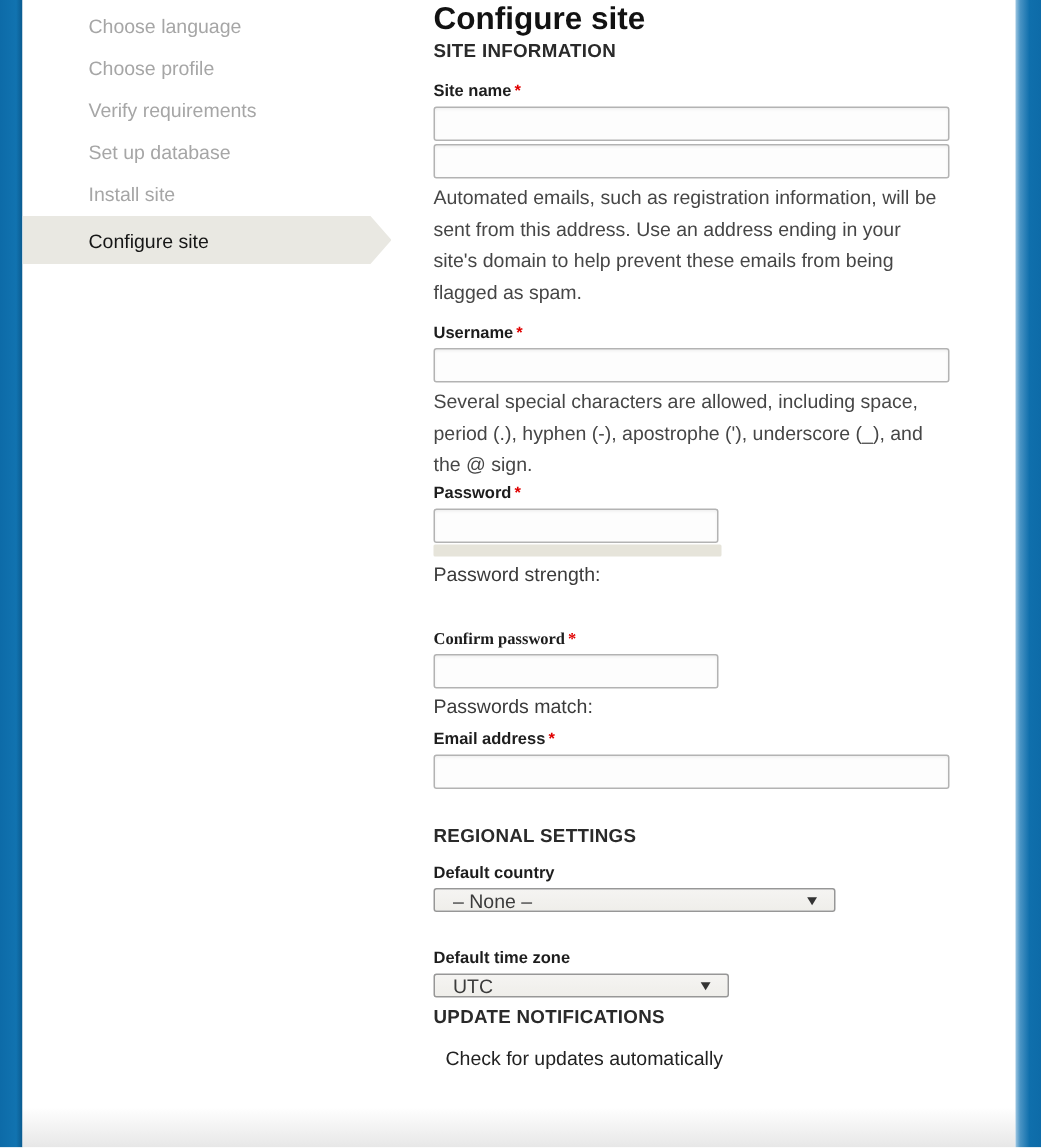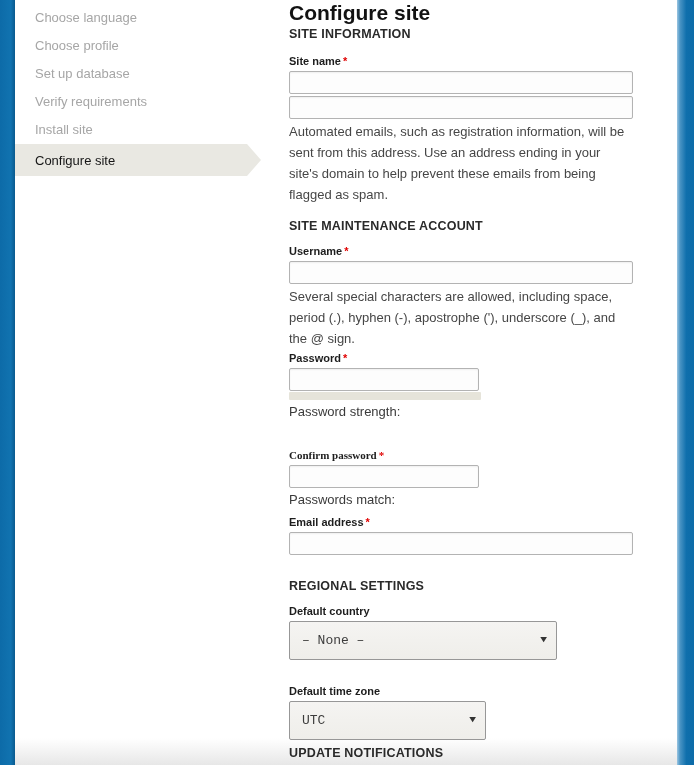--- a/index.html
+++ b/index.html
@@ -33,21 +33,21 @@
   }
 
   
   .sidebar {
     width: 274px; flex: 0 0 auto;
     padding-top: 3px;
   }
   .step {
     height: 28px;
     display: flex; align-items: center;
-    padding-left: 20px;
+    padding-left: 44px;
     font-size: 13px;
     color: #a6a6a6;
     cursor: default;
   }
   .step.active {
     height: 32px;
     width: 246px;
     margin-top: 1px;
     color: #161616;
     background: #e9e8e2;
@@ -127,30 +127,29 @@
   }
   .inline-status {
     font-size: 13px;
     line-height: 15px;
     color: #3a3a3a;
     margin-top: 4px;
   }
 
   .select-box {
     margin-top: 2px;
-    height: 39px;
+    height: 16px;
     border: 1px solid #979797;
     border-radius: 2px;
     background: linear-gradient(to bottom, #f5f4f2, #efeeea);
     display: flex; align-items: center;
     padding: 0 10px 0 12px;
     font-size: 13px;
     color: #3c3c3c;
     cursor: default;
-    font-family: Liberation Mono, monospace;
   }
   .select-box .select-value { flex: 1 1 auto; }
   .select-arrow {
     flex: 0 0 auto;
     font-size: 9px;
     color: #333;
     line-height: 1;
     transform: scaleX(1.25);
   }
   .w-country { width: 268px; }
@@ -176,24 +175,24 @@
   <div class="card">
 
     <div class="sidebar">
       <div class="step">
         <span>Choose language</span>
       </div>
       <div class="step">
         <span>Choose profile</span>
       </div>
       <div class="step">
+        <span>Verify requirements</span>
+      </div>
+      <div class="step">
         <span>Set up database</span>
-      </div>
-      <div class="step">
-        <span>Verify requirements</span>
       </div>
       <div class="step">
         <span>Install site</span>
       </div>
       <div class="step active">
         <span>Configure site</span>
       </div>
     </div>
 
     <div class="main">
@@ -203,21 +202,20 @@
       <h3 class="section-heading h-siteinfo">SITE INFORMATION</h3>
 
       <div class="field-label m-label-sitename">
         <span>Site name</span><span class="req">*</span>
       </div>
       <input type="text" class="text-input" value="" style="">
 
       <input type="text" class="text-input" value="" style="">
       <div class="description">Automated emails, such as registration information, will be sent from this address. Use an address ending in your site's domain to help prevent these emails from being flagged as spam.</div>
 
-      <h3 class="section-heading h-maint">SITE MAINTENANCE ACCOUNT</h3>
 
       <div class="field-label m-label-username">
         <span>Username</span><span class="req">*</span>
       </div>
       <input type="text" class="text-input" value="" style="">
       <div class="description">Several special characters are allowed, including space, period (.), hyphen (-), apostrophe ('), underscore (_), and the @ sign.</div>
 
       <div class="field-label m-label-password">
         <span>Password</span><span class="req">*</span>
       </div>

